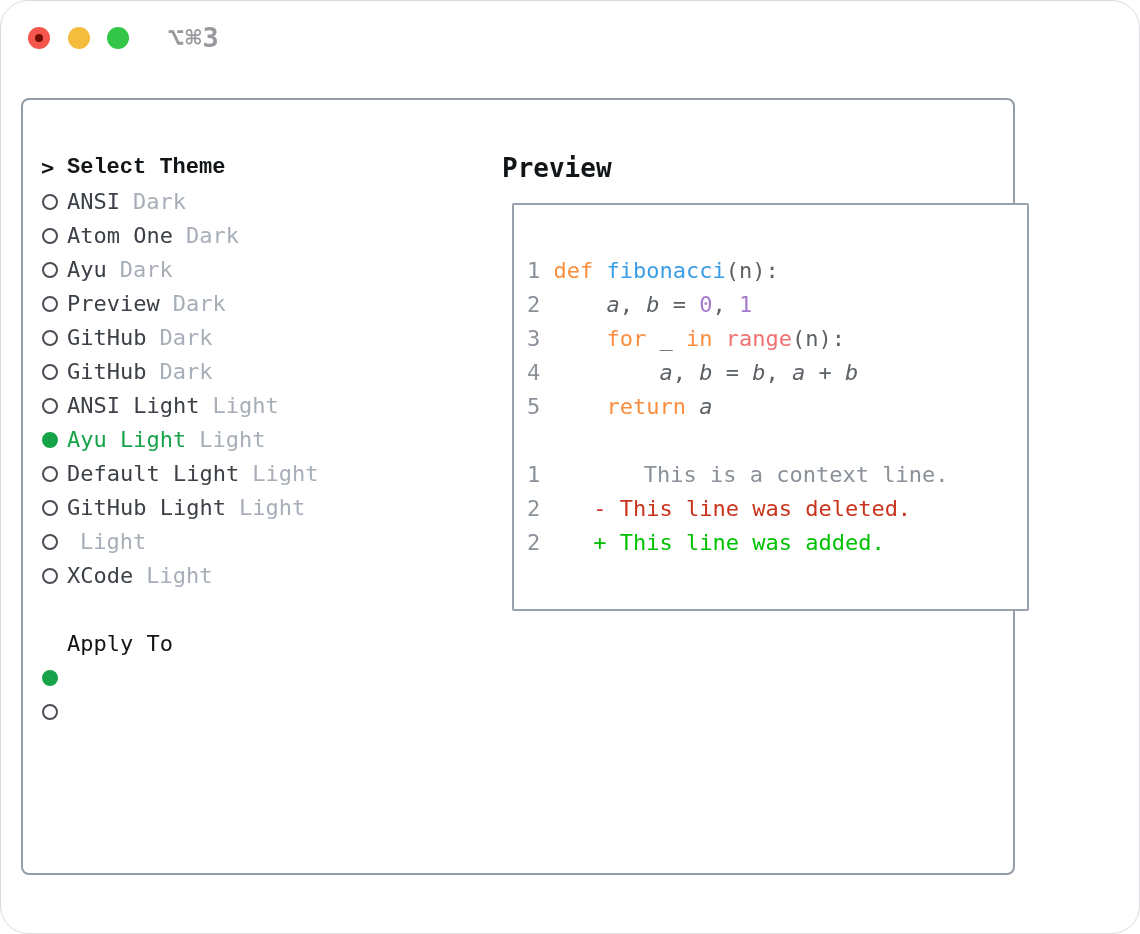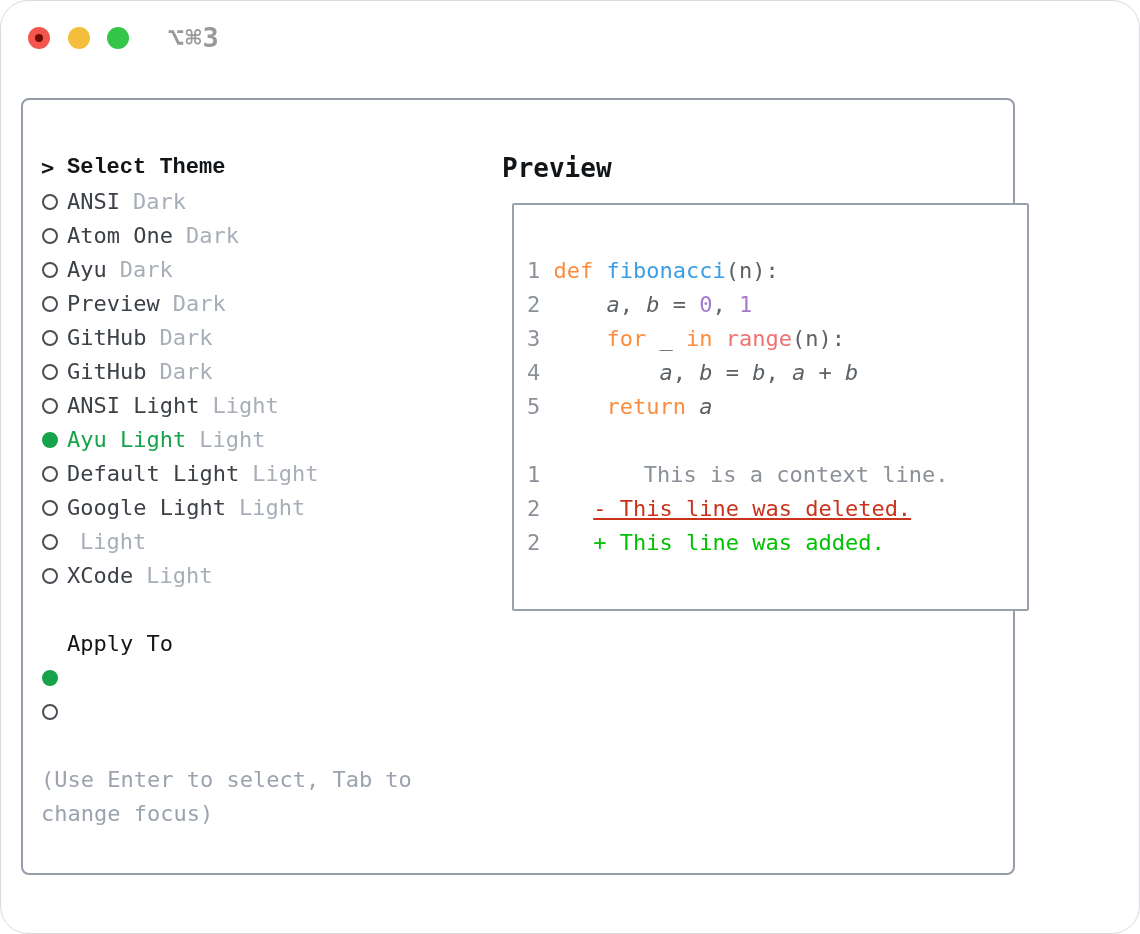--- a/index.html
+++ b/index.html
@@ -96,21 +96,21 @@
     white-space: pre;
   }
   .code-line { height: 34px; }
   .tok-ln    { color: var(--ln); }
   .tok-fg    { color: var(--fg); }
   .tok-kw    { color: var(--kw); }
   .tok-fn    { color: var(--fn); }
   .tok-num   { color: var(--numlit); }
   .tok-coral { color: var(--coral); }
   .tok-ctx   { color: var(--ln); margin-left: 24px; }
-  .tok-del   { color: var(--del); text-decoration: underline; }
+  .tok-del   { color: var(--del); }
   .tok-add   { color: var(--add); }
   .tok-var   { color: var(--fg); font-style: italic; }
 </style>
 </head>
 <body>
 
 <div class="window">
 
   <div class="titlebar">
     <span class="light red">
@@ -189,21 +189,21 @@
             <span class="icon-col">
               <span class="radio"></span>
             </span>
             <span class="theme-name">Default Light</span>
             <span class="theme-variant">Light</span>
           </div>
           <div class="row">
             <span class="icon-col">
               <span class="radio"></span>
             </span>
-            <span class="theme-name">Google Light</span>
+            <span class="theme-name">GitHub Light</span>
             <span class="theme-variant">Light</span>
           </div>
           <div class="row">
             <span class="icon-col">
               <span class="radio"></span>
             </span>
             <span class="theme-variant">Light</span>
           </div>
           <div class="row">
             <span class="icon-col">
@@ -224,24 +224,20 @@
               <span class="radio selected"></span>
             </span>
           </div>
           <div class="row">
             <span class="icon-col">
               <span class="radio"></span>
             </span>
           </div>
         </div>
       <div class="row"></div>
-      <div id="hint-block">
-          <div class="row hint-line">(Use Enter to select, Tab to</div>
-          <div class="row hint-line">change focus)</div>
-        </div>
     </div>
 
     <div class="preview-label">Preview</div>
 
     <div class="preview-box">
       <pre class="code" id="code-block"><div class="code-line"><span class="tok-ln">1 </span><span class="tok-kw">def </span><span class="tok-fn">fibonacci</span><span class="tok-fg">(n):</span></div><div class="code-line"><span class="tok-ln">2 </span><span class="tok-fg">    </span><span class="tok-var">a</span><span class="tok-fg">, </span><span class="tok-var">b</span><span class="tok-fg"> = </span><span class="tok-num">0</span><span class="tok-fg">, </span><span class="tok-num">1</span></div><div class="code-line"><span class="tok-ln">3 </span><span class="tok-fg">    </span><span class="tok-kw">for</span><span class="tok-fg"> _ </span><span class="tok-kw">in</span><span class="tok-fg"> </span><span class="tok-coral">range</span><span class="tok-fg">(n):</span></div><div class="code-line"><span class="tok-ln">4 </span><span class="tok-fg">        </span><span class="tok-var">a</span><span class="tok-fg">, </span><span class="tok-var">b</span><span class="tok-fg"> = </span><span class="tok-var">b</span><span class="tok-fg">, </span><span class="tok-var">a</span><span class="tok-fg"> + </span><span class="tok-var">b</span></div><div class="code-line"><span class="tok-ln">5 </span><span class="tok-fg">    </span><span class="tok-kw">return</span><span class="tok-fg"> </span><span class="tok-var">a</span></div><div class="code-line">&nbsp;</div><div class="code-line"><span class="tok-ln">1</span><span class="tok-fg">      </span><span class="tok-ctx">This is a context line.</span></div><div class="code-line"><span class="tok-ln">2</span><span class="tok-fg">    </span><span class="tok-del">- This line was deleted.</span></div><div class="code-line"><span class="tok-ln">2</span><span class="tok-fg">    </span><span class="tok-add">+ This line was added.</span></div></pre>
     </div>
 
   </div>
 </div>

